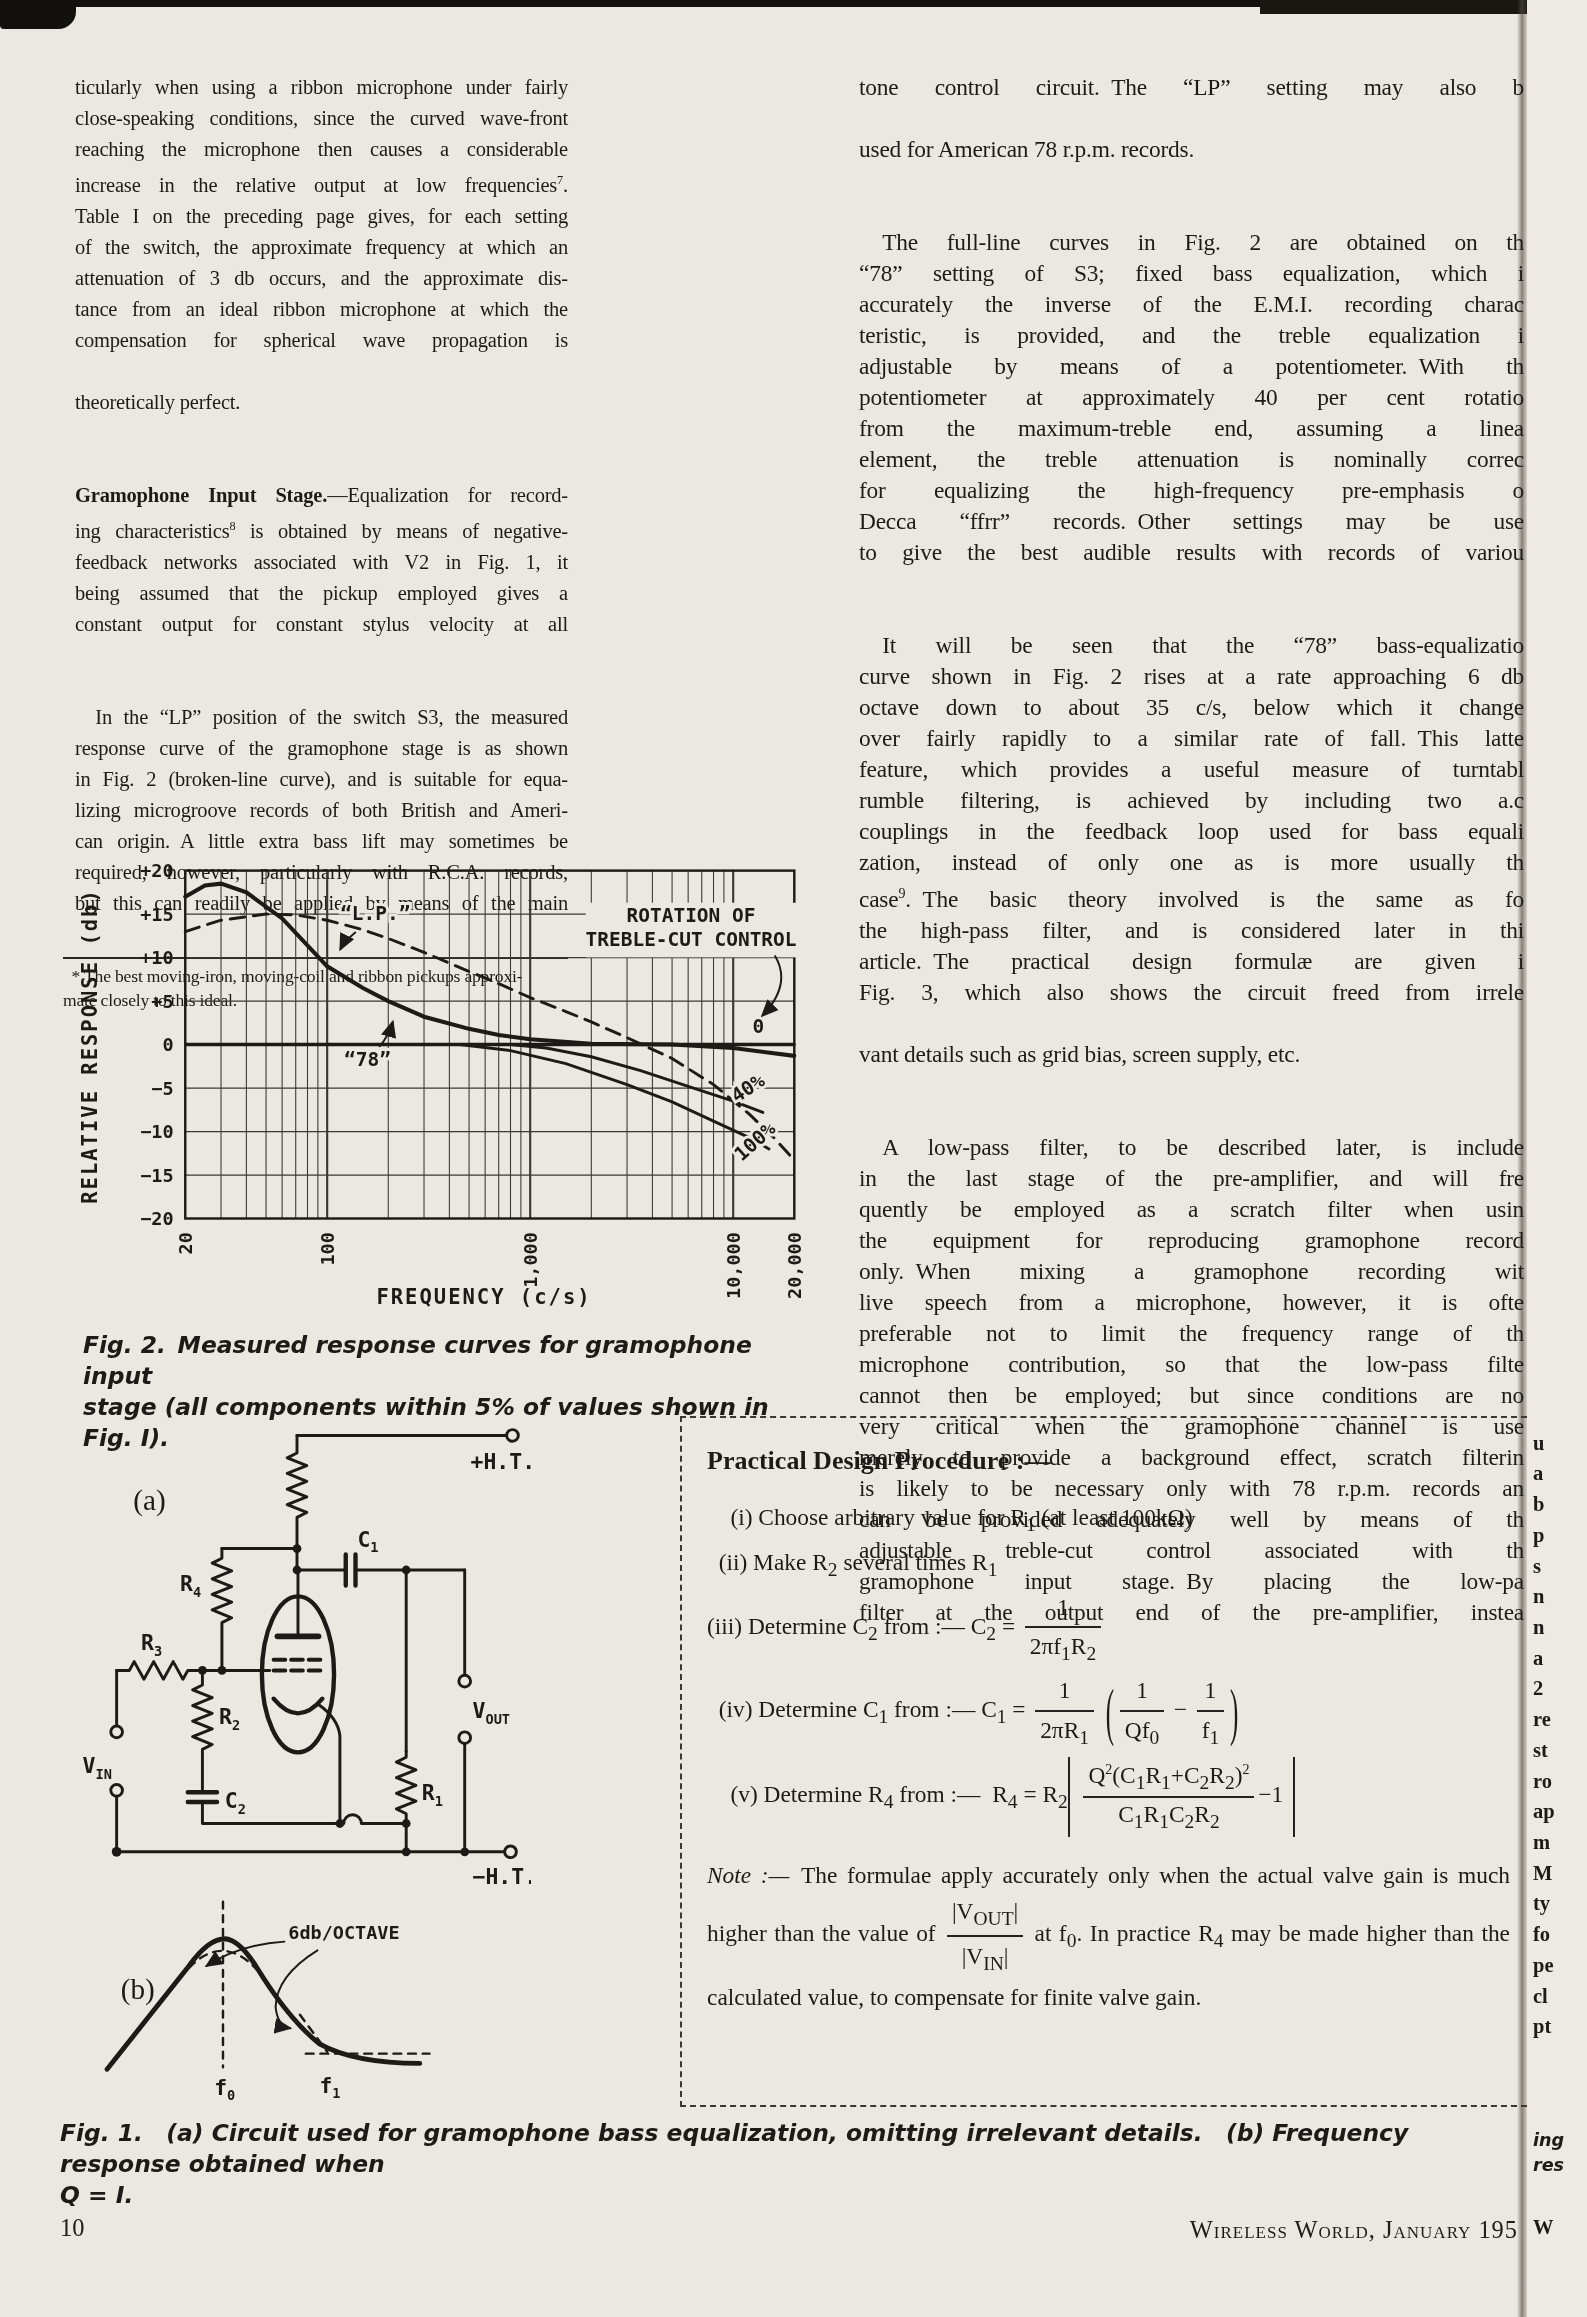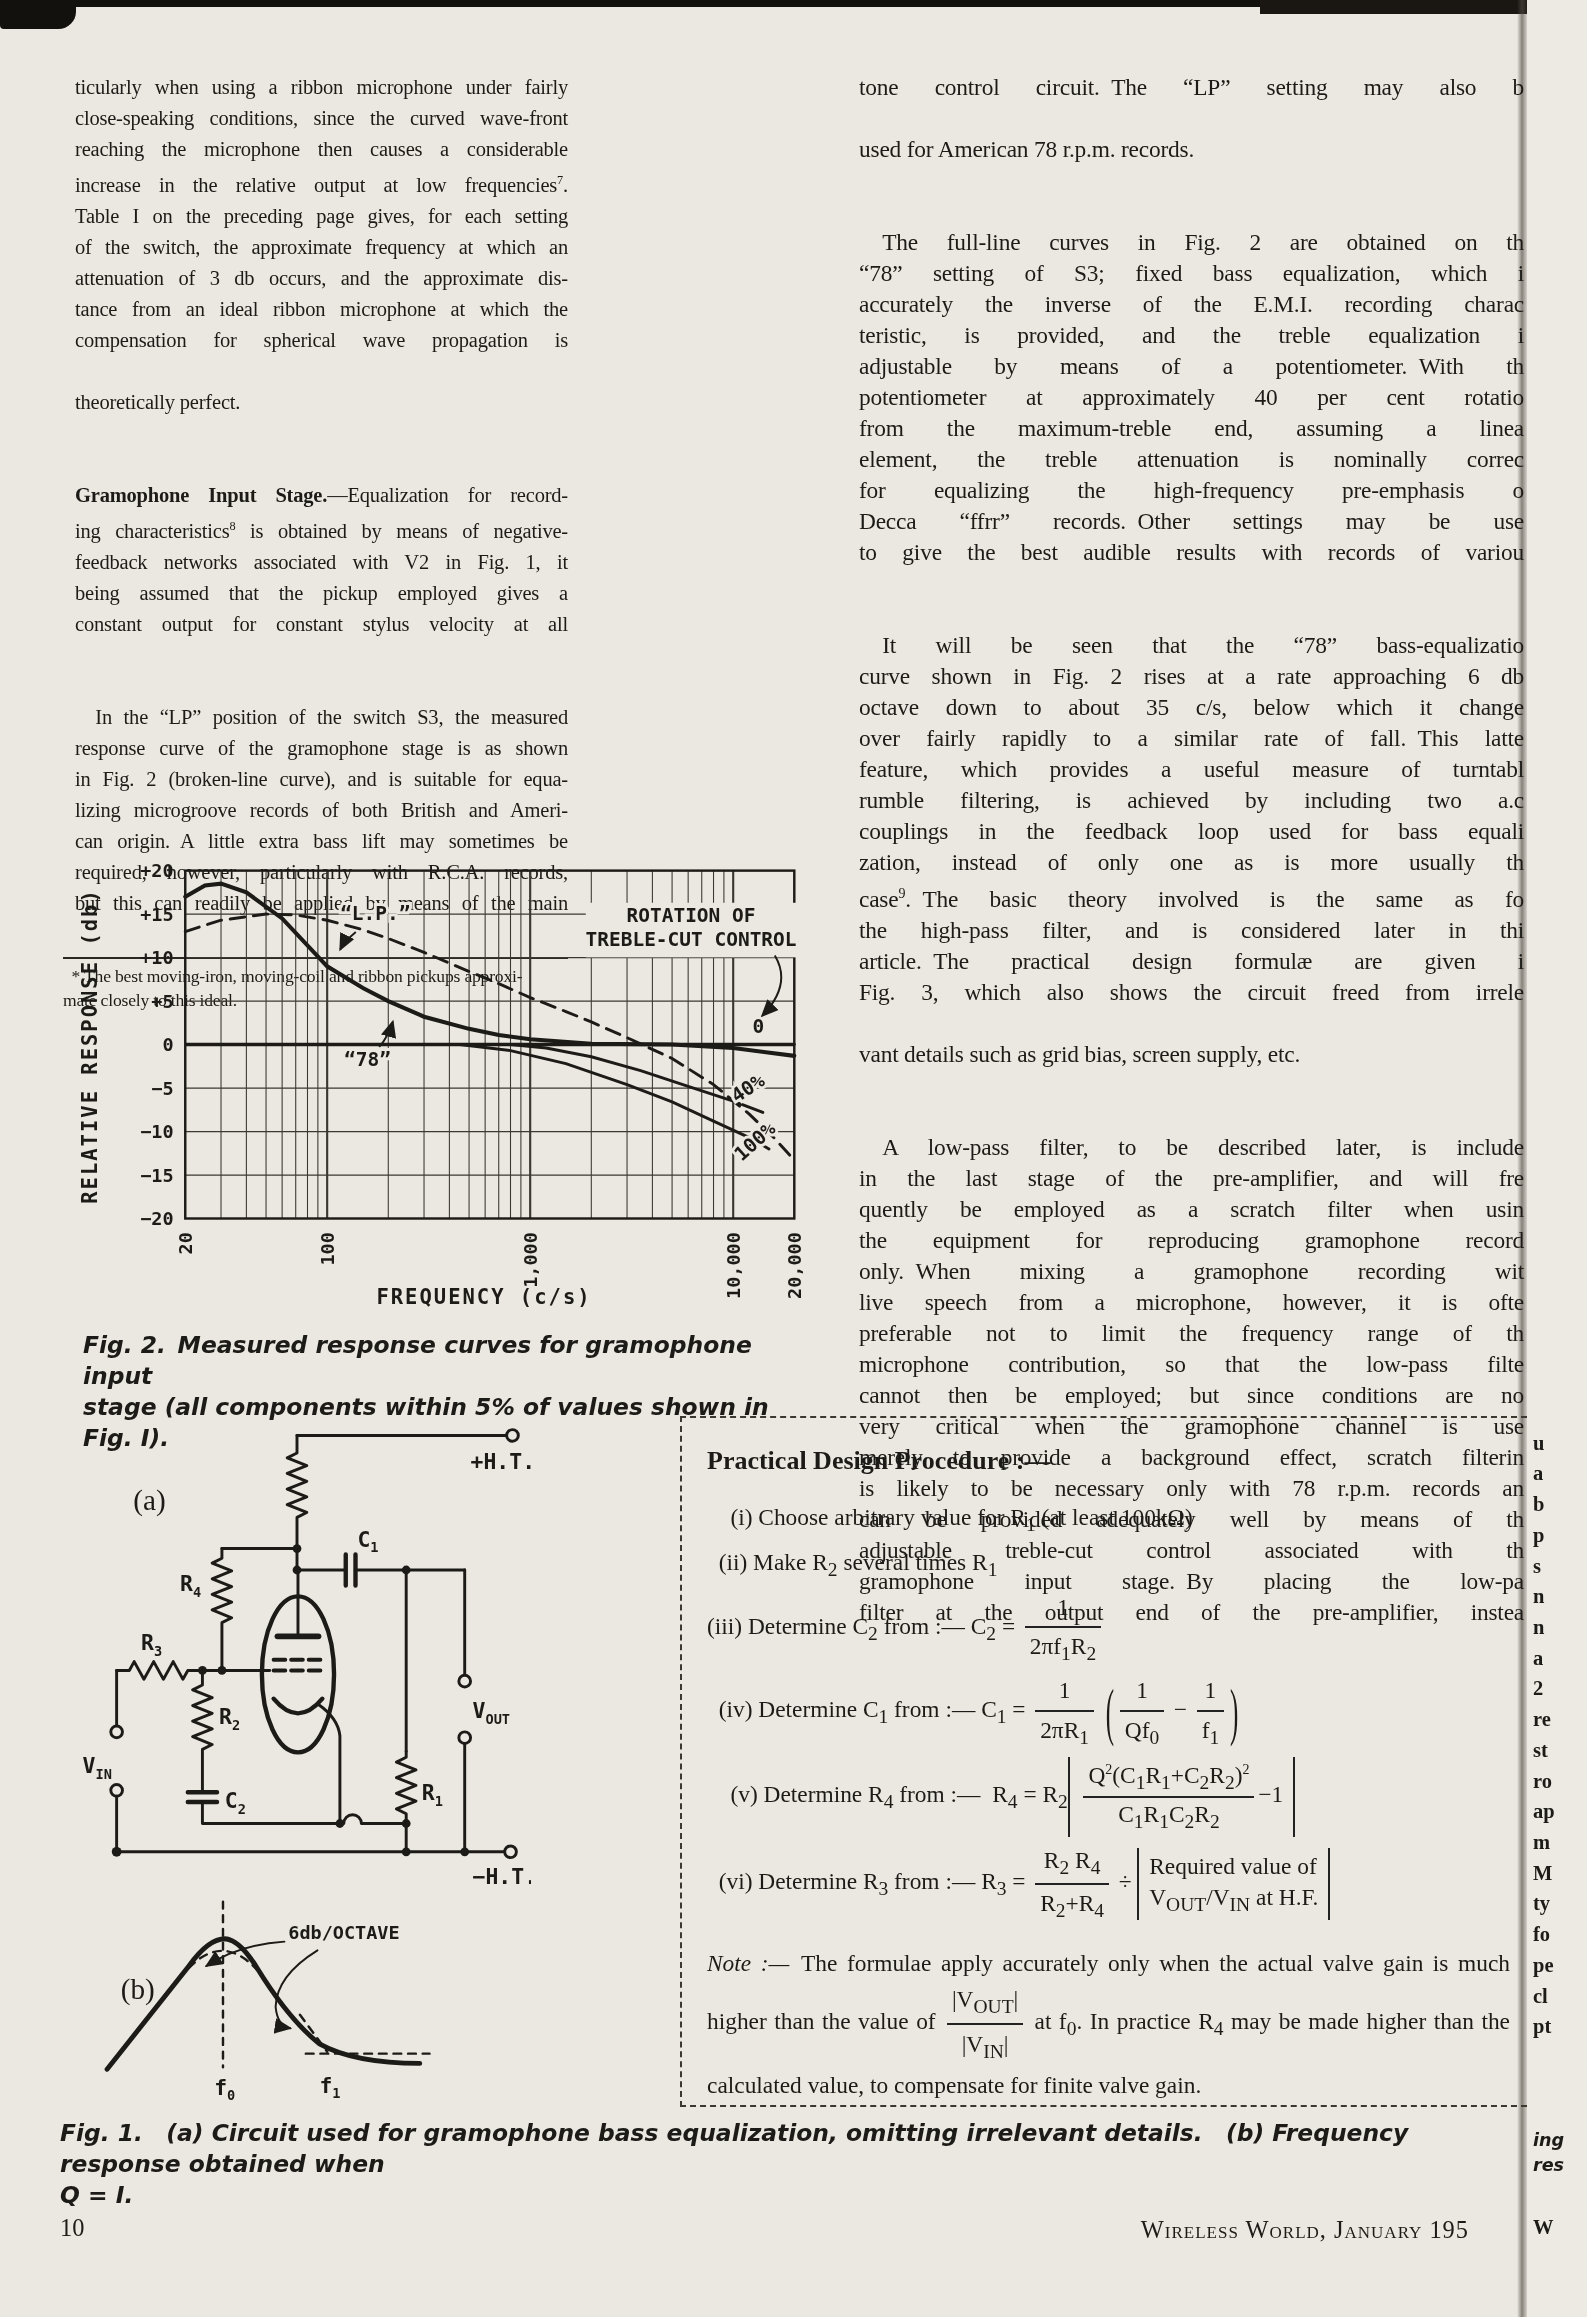--- a/index.html
+++ b/index.html
@@ -46,21 +46,21 @@
   .item{margin:5.9px 0;white-space:nowrap}
   .fr{display:inline-block;vertical-align:middle;text-align:center;margin:0 3.9px}
   .fr .n{display:block;padding:0 4.9px 1px}
   .fr .d{display:block;border-top:2px solid #222;padding:1px 4.9px 0}
   .big{display:inline-block;transform:scaleY(2.5);font-size:25px;vertical-align:middle;padding:0 2px;font-weight:400}
   .sqbr{display:inline-block;vertical-align:middle;border-left:2.4px solid #222;border-right:2.4px solid #222;
         padding:2.9px 9.8px;line-height:1.3;text-align:left}
   .note{margin-top:20px;line-height:1.55;padding-right:17px;white-space:normal;text-align:justify}
   
   .pageno{left:60px;top:2214px;font-size:24.4px}
-  .journal{left:1024px;top:2216px;width:445px;text-align:right;font-variant:small-caps;
+  .journal{left:1073px;top:2216px;width:445px;text-align:right;font-variant:small-caps;
            font-size:24.4px;letter-spacing:1px}
   
   .frag{position:absolute;left:1533px;font-weight:700;font-size:20.5px;color:#1d1b17}
   .fragsmall{font-family:"DejaVu Sans",sans-serif;font-style:italic;font-weight:700;font-size:17.6px}
 </style>
 </head>
 <body>
 
 <div class="abs topbar"></div>
 <div class="abs cornerblob"></div>
@@ -316,21 +316,20 @@
   <text class="cktlab" x="232" y="208"><tspan>f</tspan><tspan class="cktsub" dy="6">1</tspan></text>
 </svg>
 
 <div class="abs box">
   <div class="boxtitle">Practical Design Procedure :—</div>
   <div class="item">  (i) Choose arbitrary value for R<sub>1</sub> (at least 100kΩ)</div>
   <div class="item"> (ii) Make R<sub>2</sub> several times R<sub>1</sub></div>
   <div class="item">(iii) Determine C<sub>2</sub> from :— C<sub>2</sub> = <span class="fr"><span class="n">1</span><span class="d">2πf<sub>1</sub>R<sub>2</sub></span></span></div>
   <div class="item"> (iv) Determine C<sub>1</sub> from :— C<sub>1</sub> = <span class="fr"><span class="n">1</span><span class="d">2πR<sub>1</sub></span></span> <span class="big">(</span><span class="fr"><span class="n">1</span><span class="d">Qf<sub>0</sub></span></span> − <span class="fr"><span class="n">1</span><span class="d">f<sub>1</sub></span></span><span class="big">)</span></div>
   <div class="item">  (v) Determine R<sub>4</sub> from :— R<sub>4</sub> = R<sub>2</sub><span class="sqbr"><span class="fr"><span class="n">Q<sup>2</sup>(C<sub>1</sub>R<sub>1</sub>+C<sub>2</sub>R<sub>2</sub>)<sup>2</sup></span><span class="d">C<sub>1</sub>R<sub>1</sub>C<sub>2</sub>R<sub>2</sub></span></span>−1</span></div>
-  <div class="item"> (vi) Determine R<sub>3</sub> from :— R<sub>3</sub> = <span class="fr"><span class="n">R<sub>2</sub> R<sub>4</sub></span><span class="d">R<sub>2</sub>+R<sub>4</sub></span></span> ÷ <span class="sqbr">Required value of<br>V<sub>OUT</sub>/V<sub>IN</sub> at H.F.</span></div>
   <div class="note"><i>Note :—</i> The formulae apply accurately only when the actual valve gain is much higher than the value of <span class="fr"><span class="n">|V<sub>OUT</sub>|</span><span class="d">|V<sub>IN</sub>|</span></span> at f<sub>0</sub>. In practice R<sub>4</sub> may be made higher than the calculated value, to compensate for finite valve gain.</div>
 </div>
 
 <div class="abs caption cap3">Fig. 1.  (a) Circuit used for gramophone bass equalization, omitting irrelevant details.  (b) Frequency response obtained when
 Q = I.</div>
 
 <div class="abs pageno">10</div>
 <div class="abs journal">Wireless World, January 195</div>
 
 <div id="fragwrap">

